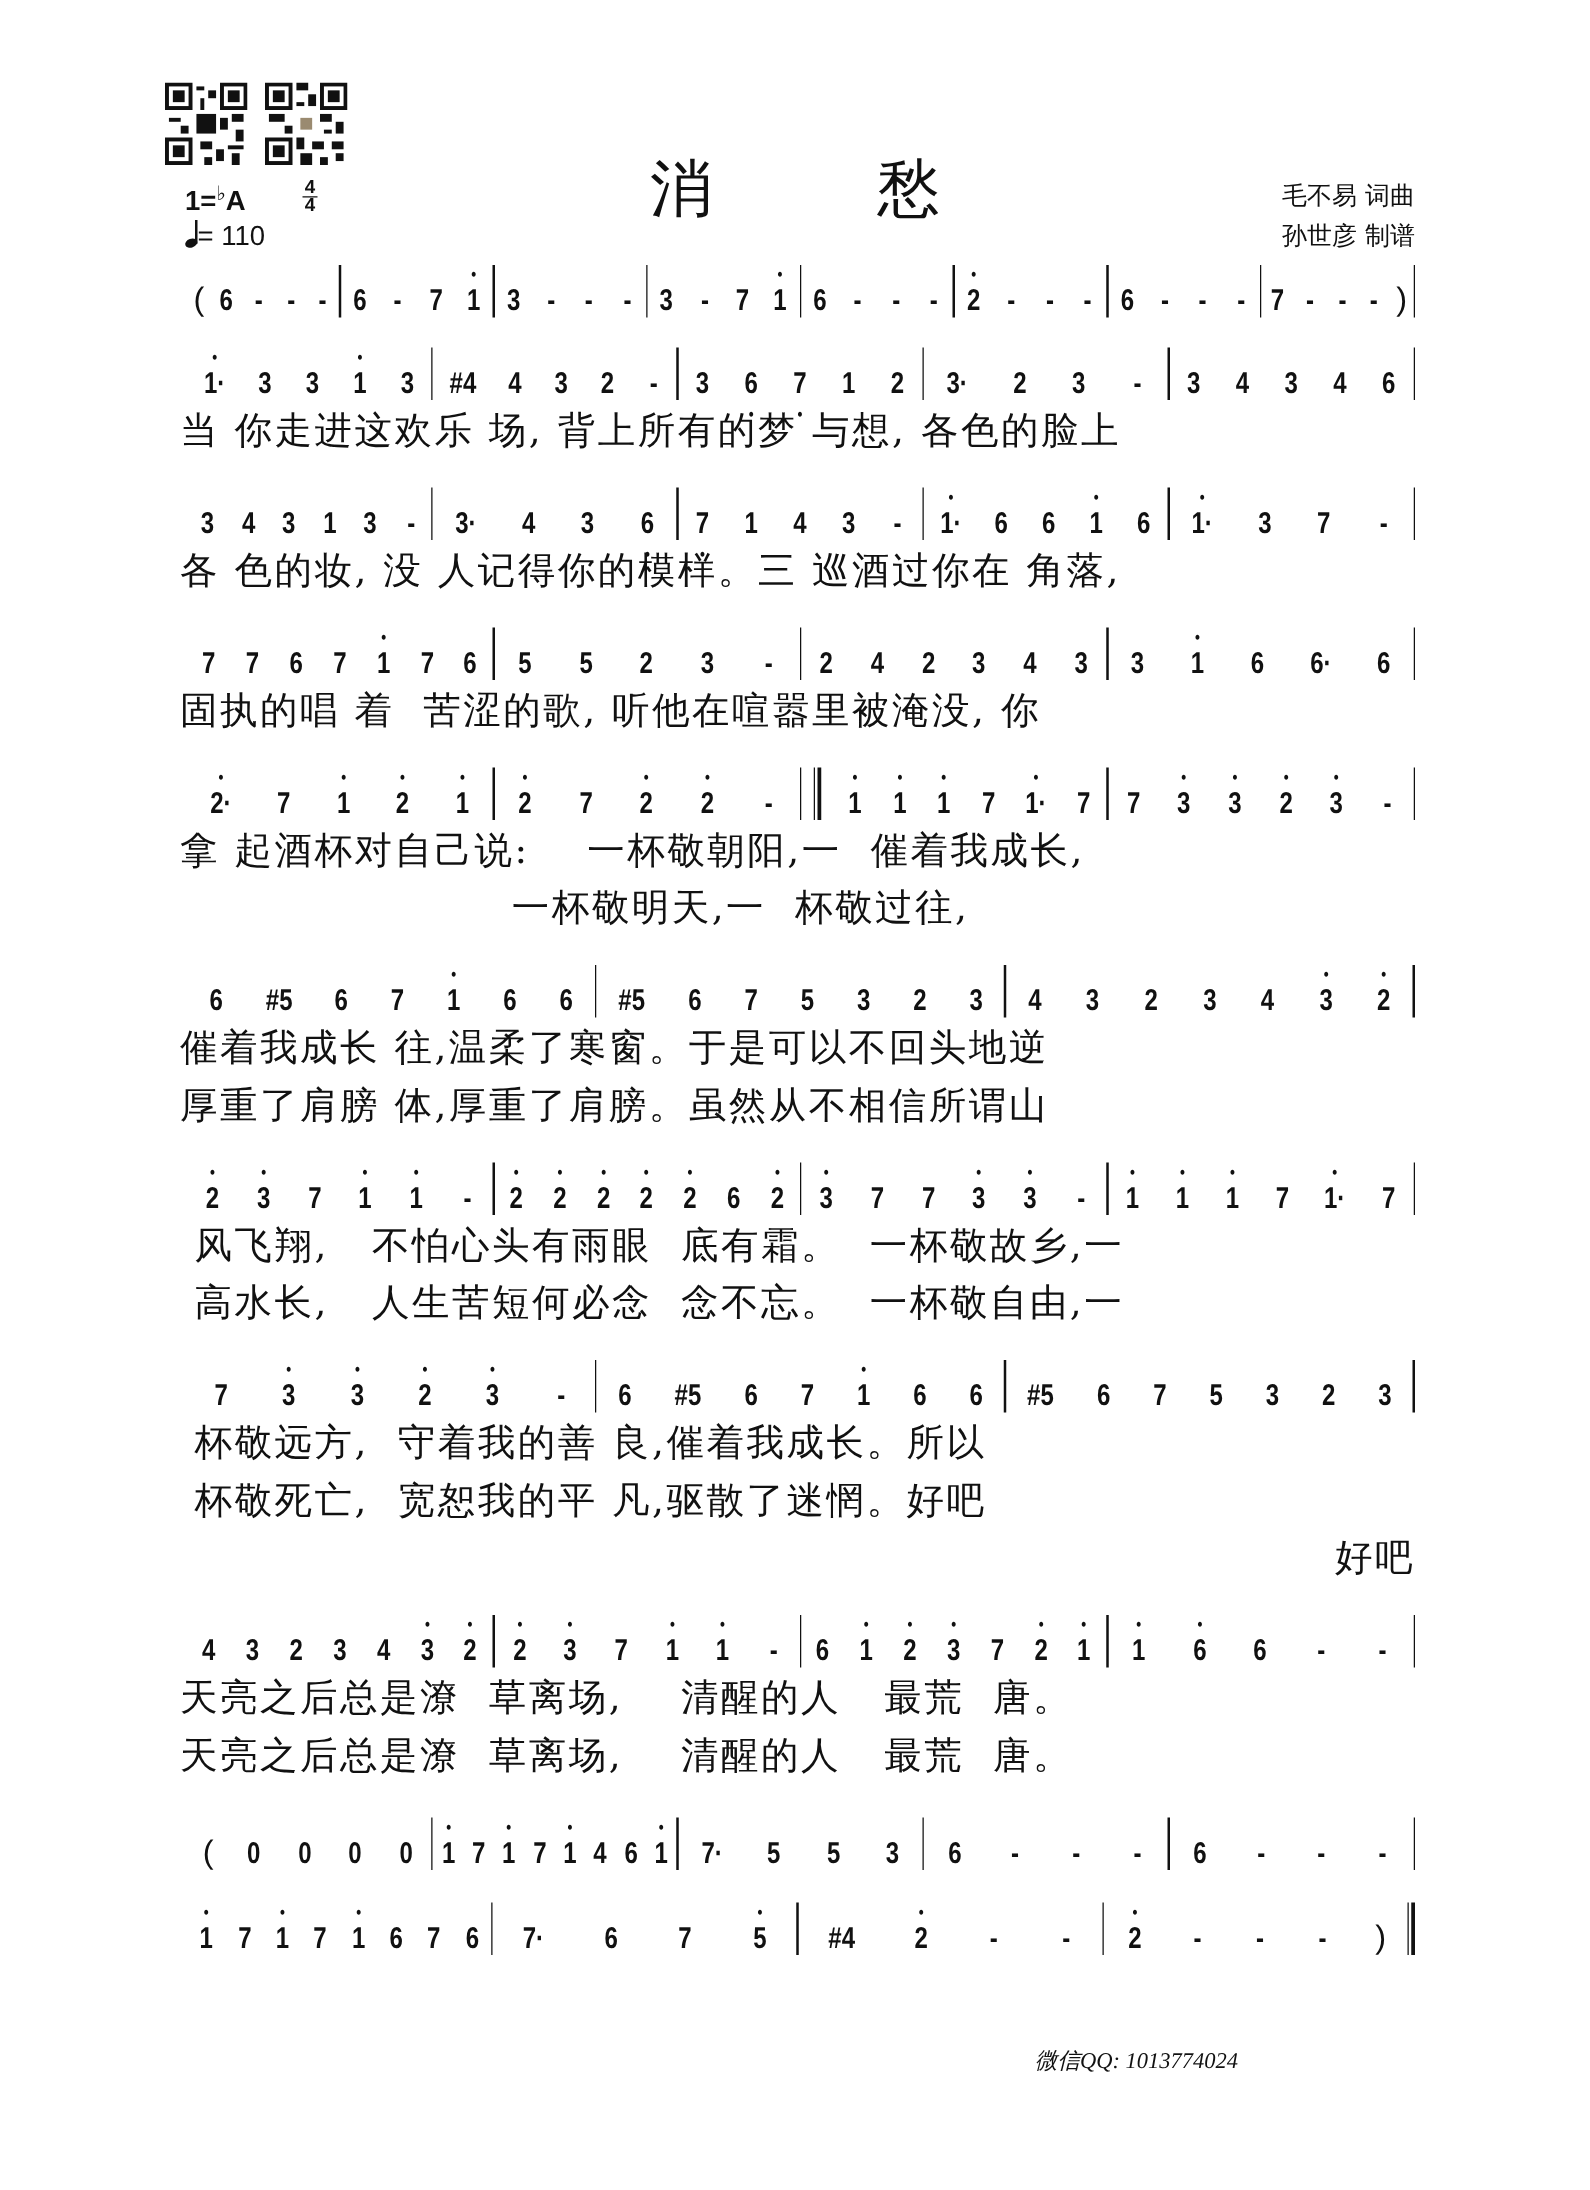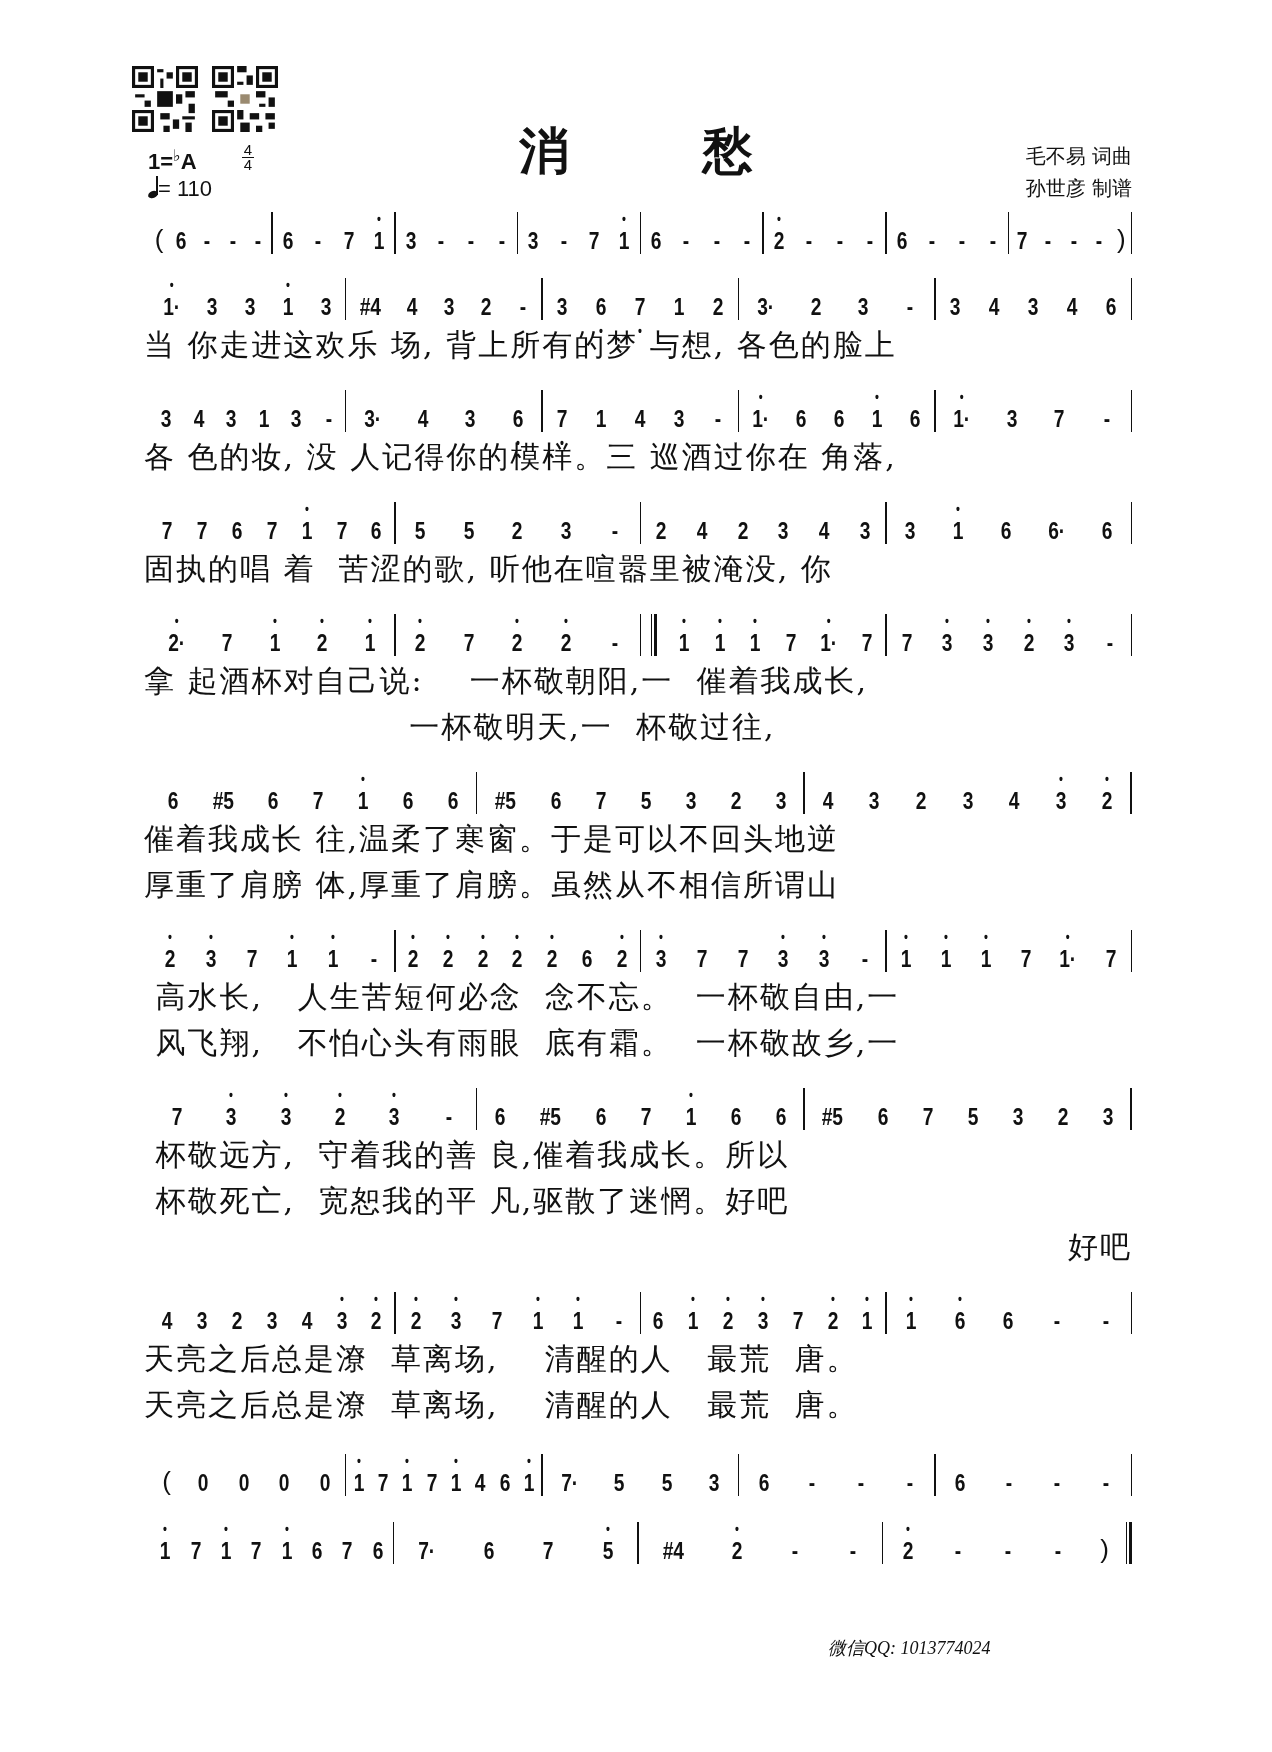--- a/index.html
+++ b/index.html
@@ -2,28 +2,28 @@
 <html><head>
 <meta charset="utf-8">
 <style>
   html, body { margin: 0; padding: 0; background: #ffffff; }
   body { width: 1272px; height: 1752px; position: relative; overflow: hidden;
          font-family: "Liberation Sans", "DejaVu Sans", sans-serif; color: #111; }
   .qr { position: absolute; top: 66px; width: 66px; height: 66px; background: #fff; }
   .qr svg { width: 100%; height: 100%; display: block; }
   .key-sig { position: absolute; left: 148px; top: 148px; font-size: 22px; font-weight: bold; line-height: 1; }
   .key-sig .flat { font-size: 16px; vertical-align: super; font-weight: normal; }
-  .time-sig { position: absolute; left: 242px; top: 143px; font-size: 15px; font-weight: normal; text-align: center; line-height: 14px; }
+  .time-sig { position: absolute; left: 242px; top: 143px; font-size: 15px; font-weight: bold; text-align: center; line-height: 14px; }
   .time-sig .bar { display: block; width: 12px; border-top: 1px solid #111; margin: 0 auto; }
   .tempo { position: absolute; left: 148px; top: 176px; font-size: 22px; line-height: 1; }
   .tempo .note { display: inline-block; position: relative; width: 10px; height: 22px; vertical-align: -2px; }
   .tempo .note::before { content: ""; position: absolute; left: 0; bottom: 0; width: 10px; height: 7px; background: #111; border-radius: 50%; transform: rotate(-20deg); }
   .tempo .note::after { content: ""; position: absolute; right: 0; bottom: 3px; width: 2px; height: 19px; background: #111; }
   .title { position: absolute; left: 0; width: 1272px; top: 118px; text-align: center;
-           font-family: "DejaVu Serif", "Liberation Serif", serif; font-size: 50px; font-weight: bold; letter-spacing: 58px; text-indent: 58px; }
+           font-family: "DejaVu Serif", "Liberation Serif", serif; font-size: 50px; font-weight: normal; letter-spacing: 58px; text-indent: 58px; }
   .credits { position: absolute; right: 140px; top: 140px; font-size: 20px; line-height: 32px; text-align: left; font-family: "DejaVu Serif", serif; }
   .credits div { white-space: pre; margin-left: 12px; }
 
   .score { position: absolute; left: 150px; top: 212px; width: 982px; }
   .system { position: relative; display: flex; align-items: flex-end; height: 44px; }
   .measure { position: relative; display: flex; align-items: flex-end; justify-content: space-around; flex: 1; height: 44px; }
   .barline { width: 1.5px; background: #111; height: 42px; align-self: flex-end; margin-bottom: 2px; }
   .barline.repeat-start { width: 6px; border-left: 1.5px solid #111; border-right: 3px solid #111; background: transparent; box-sizing: border-box; }
   .barline.final { width: 6px; border-left: 1.5px solid #111; border-right: 3.5px solid #111; background: transparent; box-sizing: border-box; }
   .n { position: relative; font-family: "Liberation Sans", sans-serif; font-weight: bold; font-size: 24px;
@@ -412,22 +412,22 @@
       <div class="measure">
         <span class="n hi">1</span>
         <span class="n hi">1</span>
         <span class="n hi">1</span>
         <span class="n">7</span>
         <span class="n hi">1·</span>
         <span class="n">7</span>
       </div>
       <span class="barline"></span>
     </div>
+    <div class="lyrics"> 风飞翔,   不怕心头有雨眼  底有霜。  一杯敬故乡,一</div>
     <div class="lyrics"> 高水长,   人生苦短何必念  念不忘。  一杯敬自由,一</div>
-    <div class="lyrics"> 风飞翔,   不怕心头有雨眼  底有霜。  一杯敬故乡,一</div>
     <div style="height: 22px;"></div>
     <div class="system">
       <div class="measure">
         <span class="n">7</span>
         <span class="n hi">3</span>
         <span class="n hi">3</span>
         <span class="n hi">2</span>
         <span class="n hi">3</span>
         <span class="n">-</span>
       </div>

